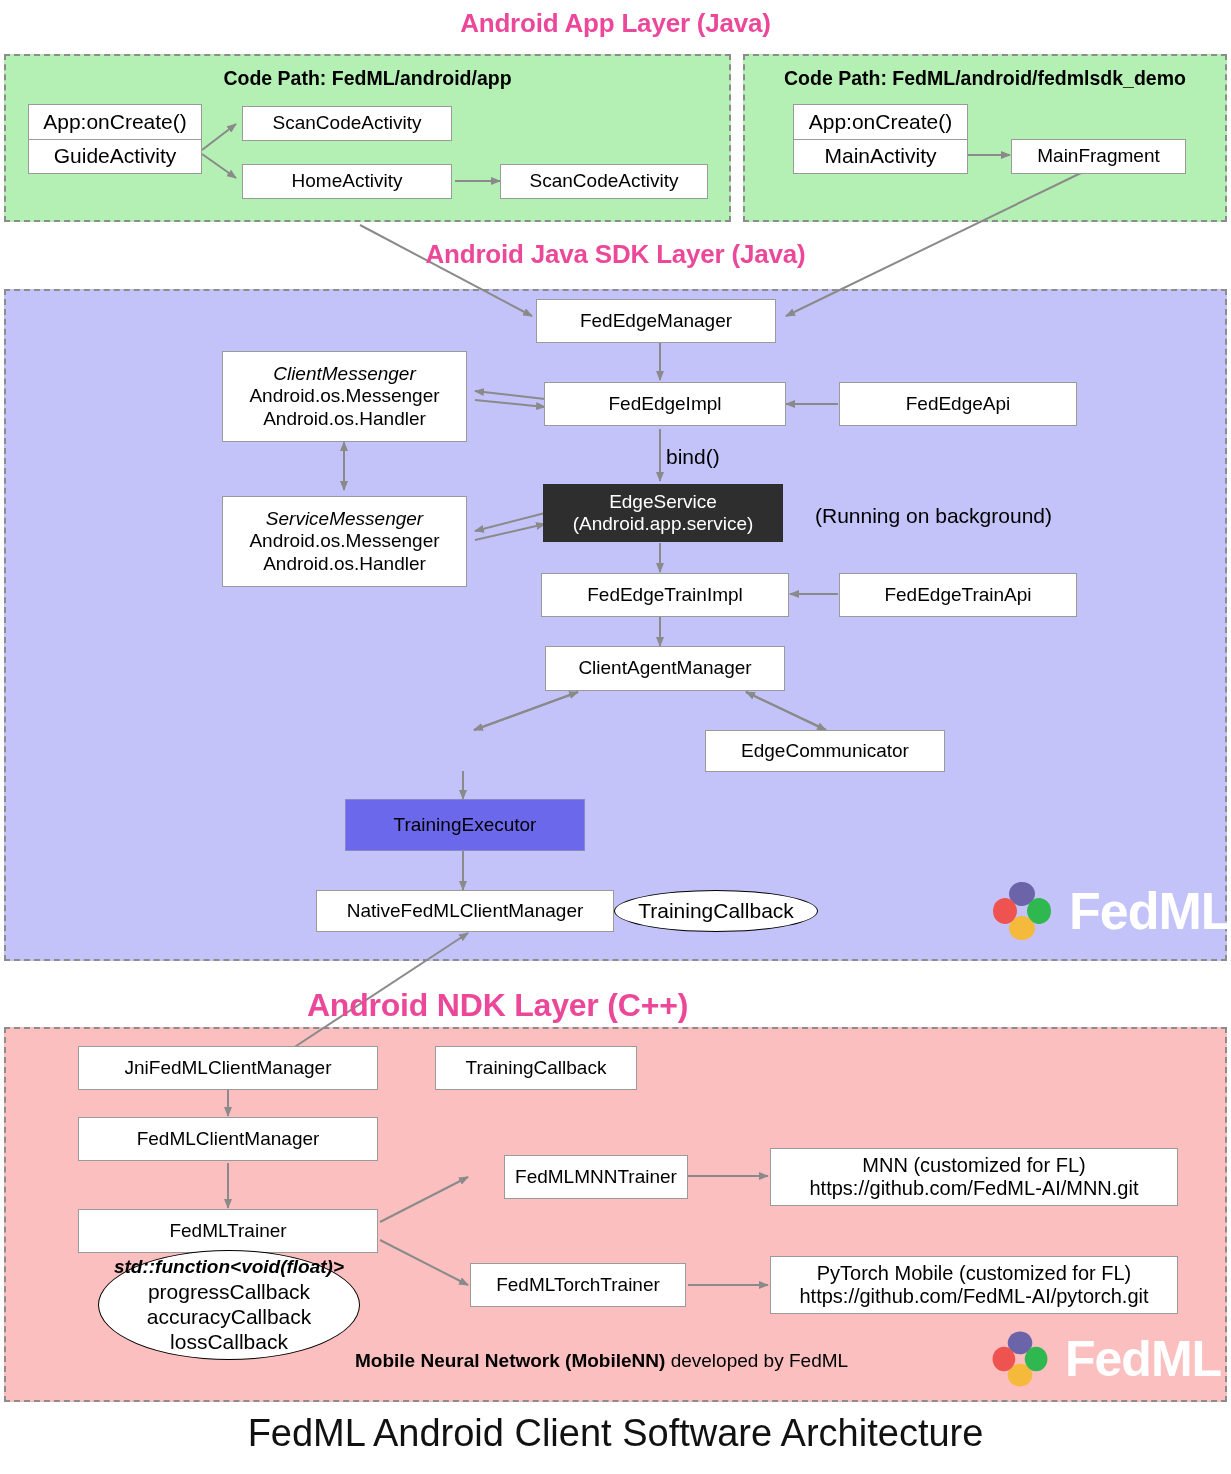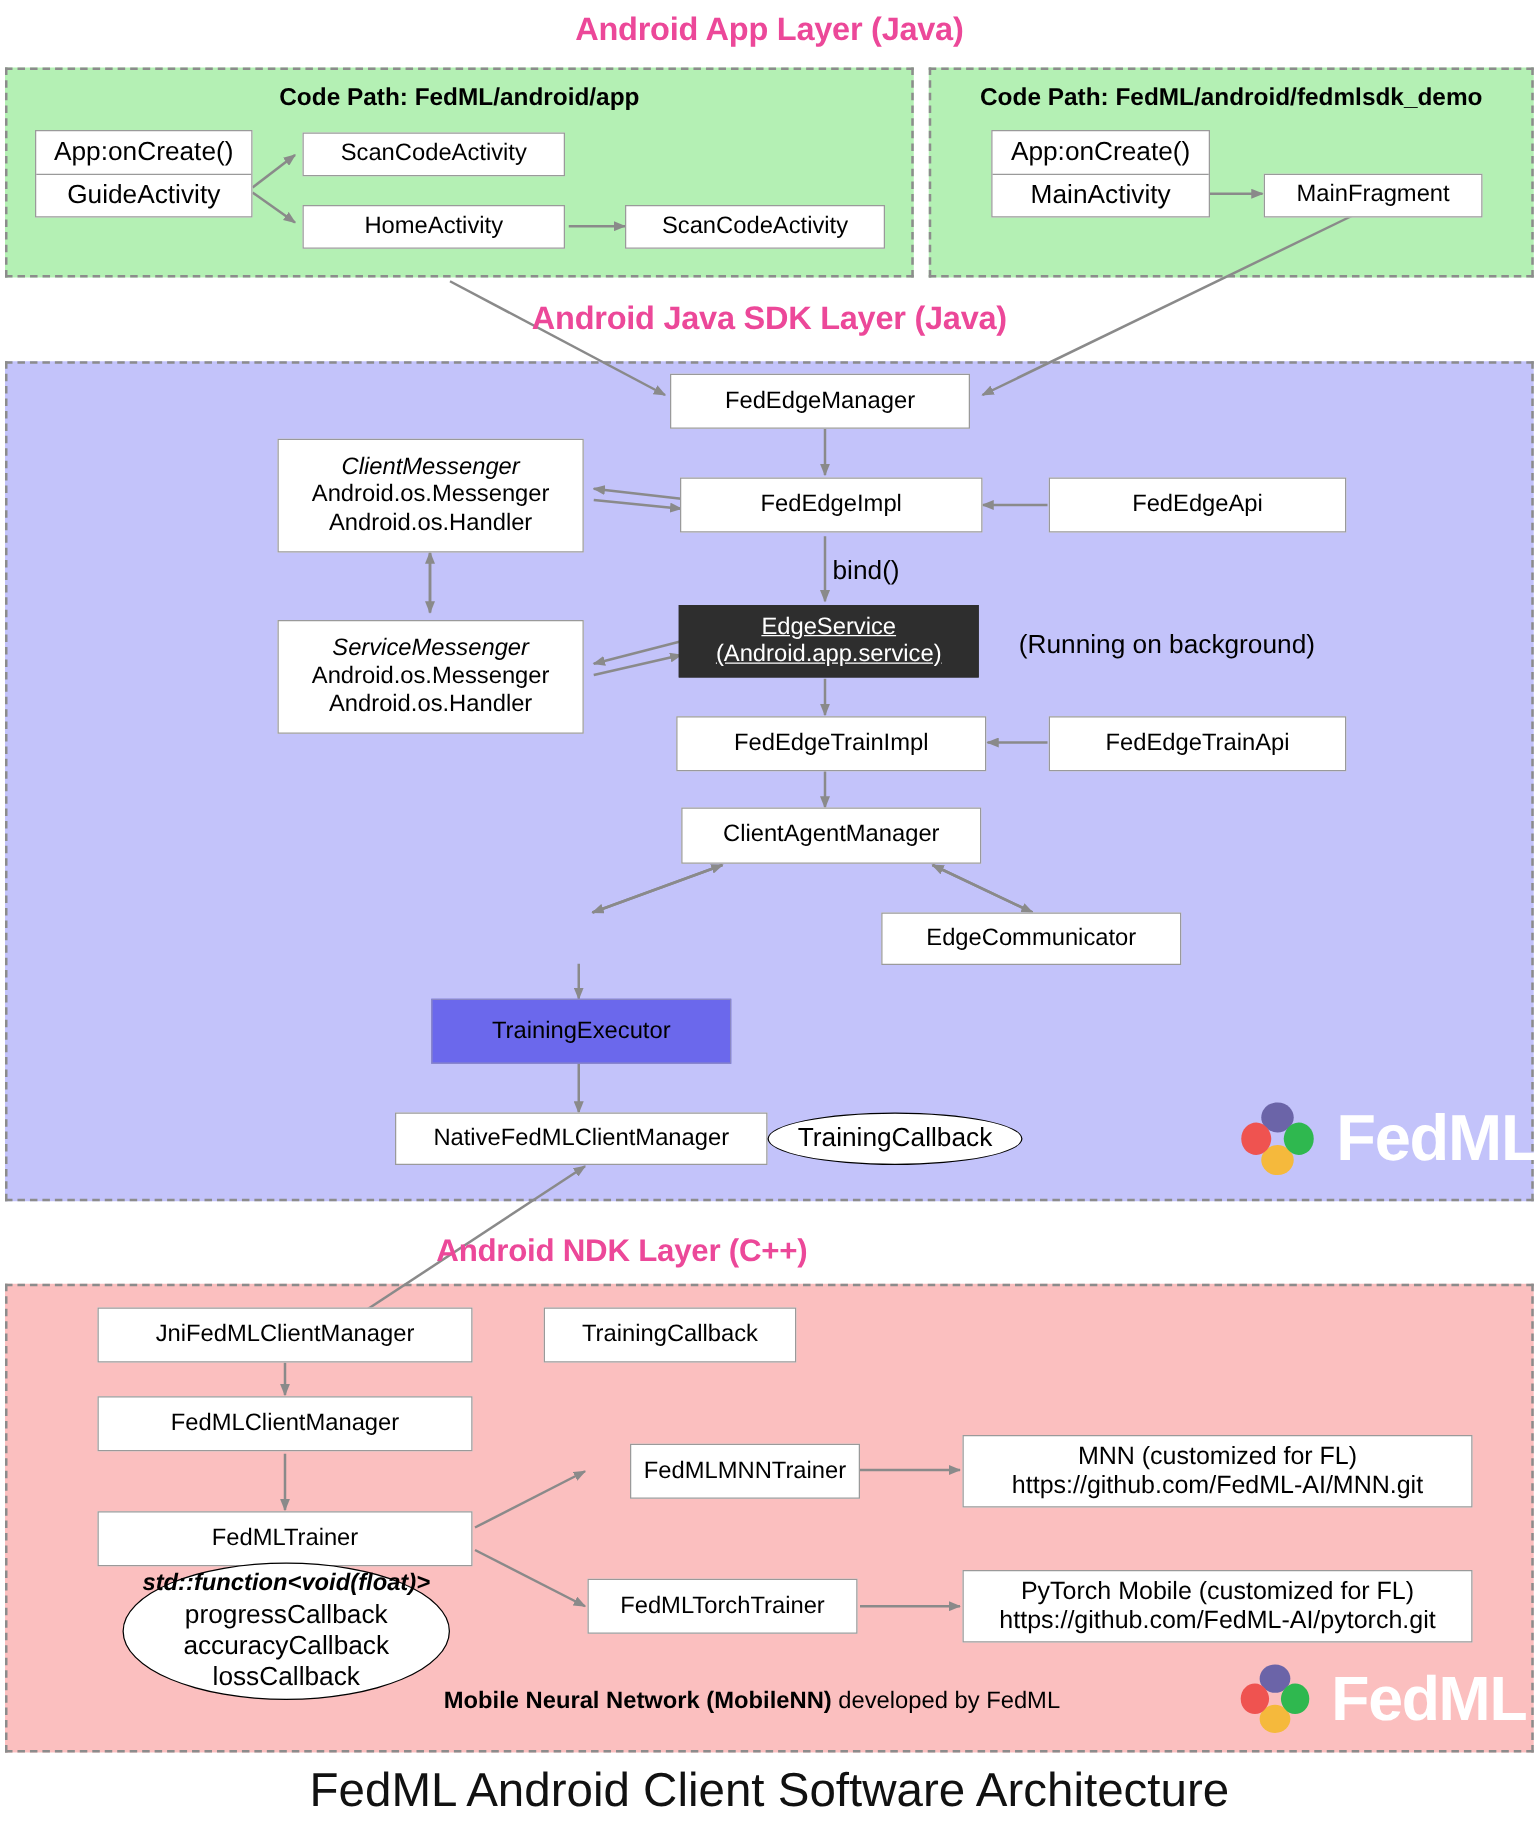--- a/index.html
+++ b/index.html
@@ -13,34 +13,34 @@
   #panel-app-left   {left:4px;   top:54px;  width:727px; height:168px; background:#b4f0b4;}
   #panel-app-right  {left:743px; top:54px;  width:484px; height:168px; background:#b4f0b4;}
   #panel-sdk        {left:4px;   top:289px; width:1223px;height:672px; background:#c3c3fa;}
   #panel-ndk        {left:4px;   top:1027px;width:1223px;height:375px; background:#fbbfbf;}
 
   
   .layer-heading{position:absolute;text-align:center;font-weight:bold;color:#ec4899;
                  letter-spacing:-0.2px;white-space:nowrap;}
   #head-app{left:0;top:8px;width:1231px;font-size:26px;}
   #head-sdk{left:0;top:239px;width:1231px;font-size:26px;}
-  #head-ndk{left:0;top:987px;width:995px;font-size:25px;}
+  #head-ndk{left:0;top:987px;width:995px;font-size:32px;}
 
   
   .codepath{position:absolute;font-size:19.5px;font-weight:bold;color:#000;
             text-align:center;white-space:nowrap;}
   #cp-left {left:4px;  top:67px; width:727px;}
   #cp-right{left:743px;top:67px; width:484px;}
 
   
   .node{position:absolute;box-sizing:border-box;background:#ffffff;border:1.6px solid #9a9a9a;
         display:flex;flex-direction:column;align-items:center;justify-content:center;
         color:#000;font-size:19px;line-height:1.16;text-align:center;white-space:nowrap;}
   .node .ln{display:block;}
-  .node.dark{background:#2e2e2e;border-color:#2e2e2e;color:#ffffff;text-decoration:underline;}
+  .node.dark{background:#2e2e2e;border-color:#2e2e2e;color:#ffffff;}
   .node.blue{background:#6b68ec;border-color:#8a88c4;color:#000;}
   .node .it{font-style:italic;}
   .node.small{font-size:20px;}
 
   
   .stack{position:absolute;box-sizing:border-box;border:1.6px solid #9a9a9a;background:#fff;
          display:flex;flex-direction:column;}
   .stack .row{flex:1;display:flex;align-items:center;justify-content:center;
               font-size:21px;color:#000;white-space:nowrap;}
   .stack .row.top{border-bottom:1.6px solid #9a9a9a;}

